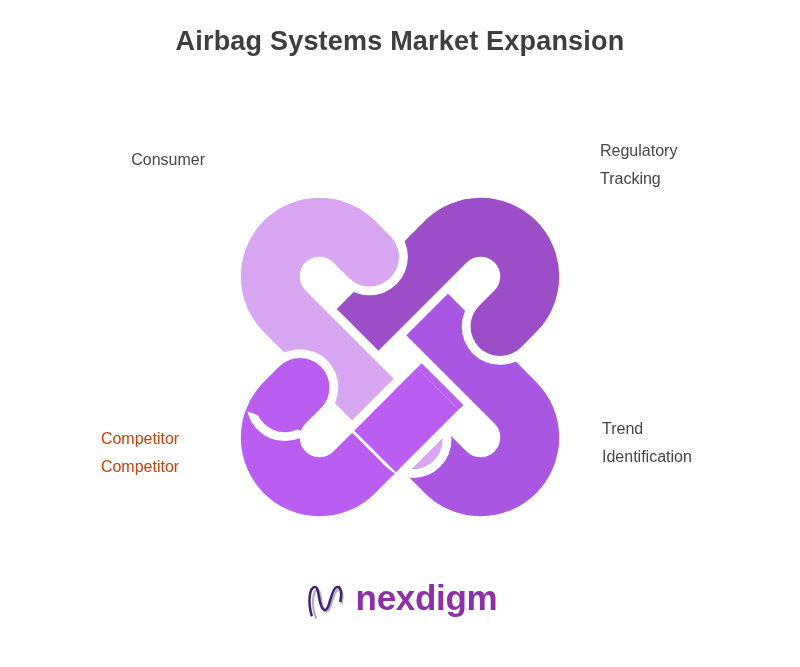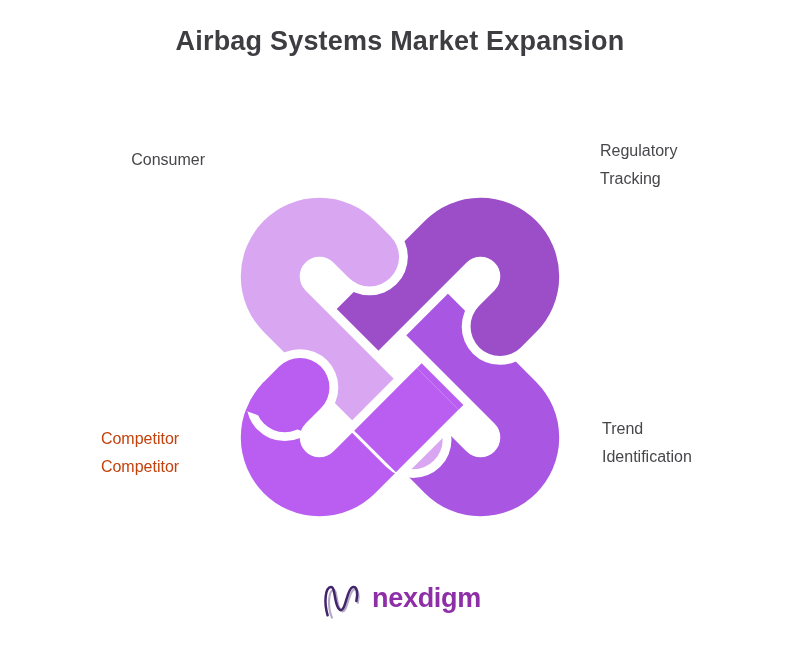--- a/index.html
+++ b/index.html
@@ -47,21 +47,21 @@
     position: absolute;
     top: 577px;
     left: 0;
     width: 800px;
     display: flex;
     justify-content: center;
     align-items: center;
     gap: 7px;
   }
   .logo-text {
-    font-size: 27px;
+    font-size: 35px;
     font-weight: 700;
     letter-spacing: -0.3px;
     padding-bottom: 4px;
   }
 </style>
 </head>
 <body>
 
 <div class="page">
 

